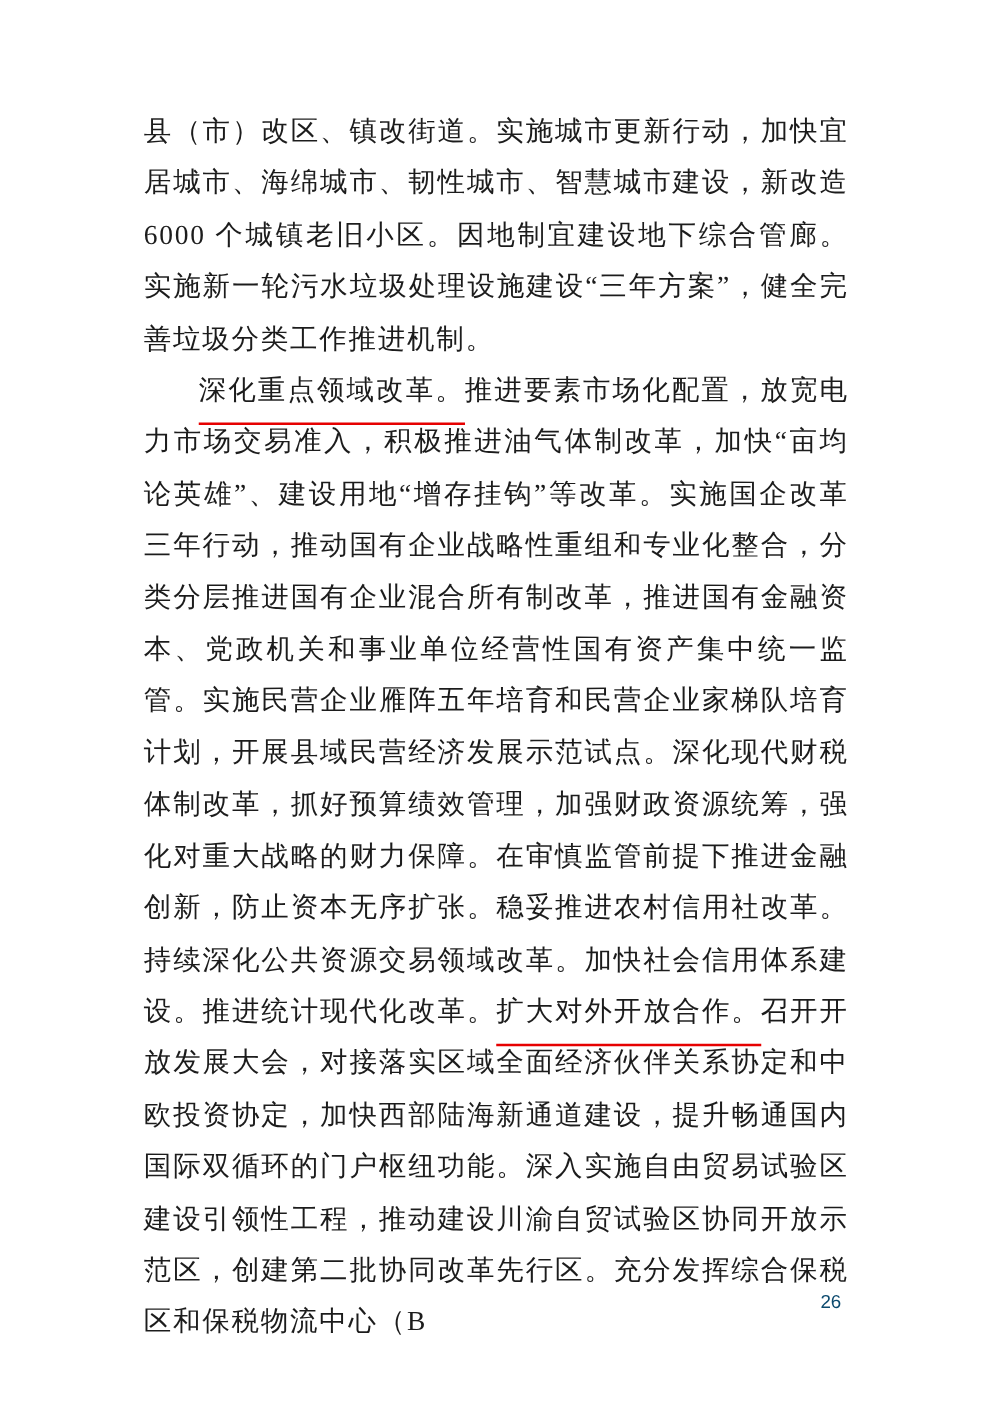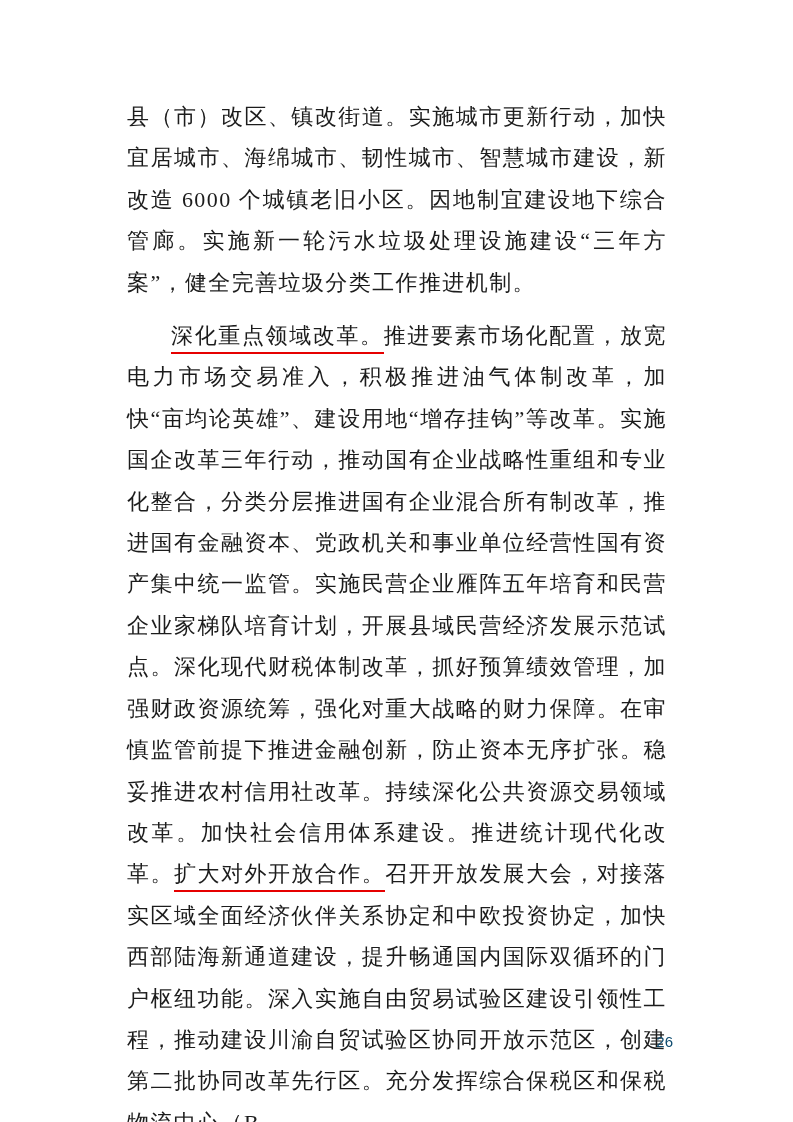--- a/index.html
+++ b/index.html
@@ -16,21 +16,21 @@
     font-family: "Liberation Serif", "DejaVu Serif", serif;
     color: var(--body_text, #1c1c1c);
   }
   .content {
     position: absolute;
     left: 115px;
     top: 84px;
     width: 564px;
   }
   .body-para {
-    margin: 12px;
+    margin: 0;
     font-size: 22px;
     line-height: 41.4px;
     letter-spacing: 1.4px;
     text-align: justify;
     text-justify: inter-character;
     word-break: break-all;
     overflow-wrap: anywhere;
   }
   .body-para.indent {
     text-indent: 2em;
@@ -48,21 +48,21 @@
   }
   .heading .hl {
     background: var(--highlight, #ffff9c);
     color: var(--heading_text, #ad0000);
     padding: 3px 2px 2px 2px;
     -webkit-box-decoration-break: clone;
     box-decoration-break: clone;
   }
   .red-underline {
     border-bottom: 2.5px solid var(--underline, #e60000);
-    padding-bottom: 4px;
+    padding-bottom: 14px;
   }
   .page-number {
     position: absolute;
     top: 1033px;
     right: 120px;
     font-family: "Liberation Sans", "DejaVu Sans", sans-serif;
     font-size: 15px;
     color: #0c4a6e;
   }
 </style>

